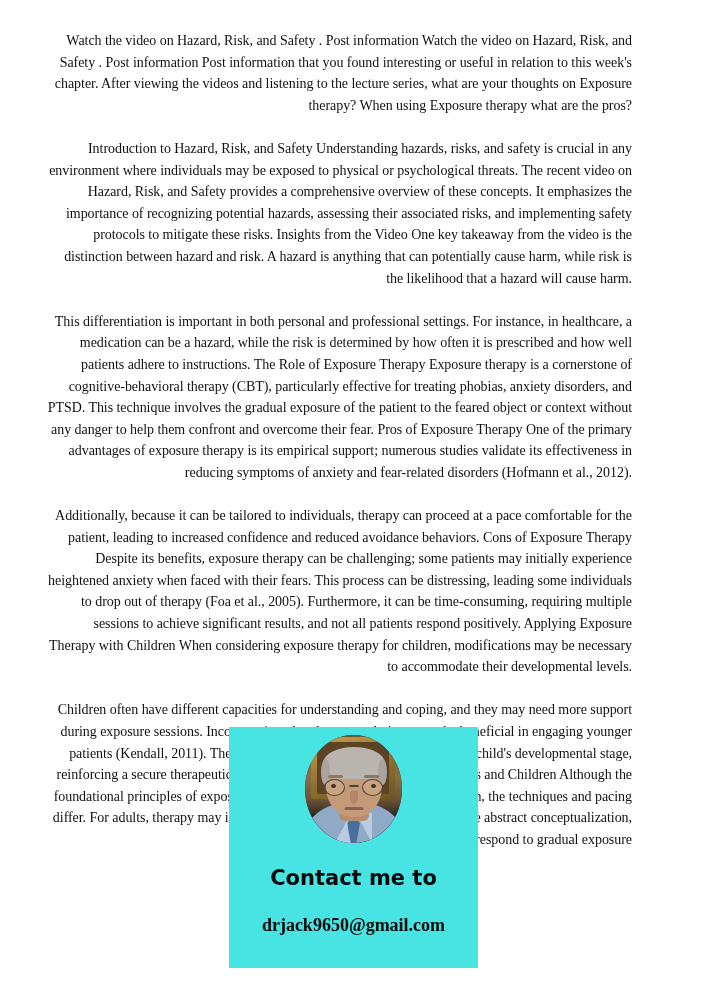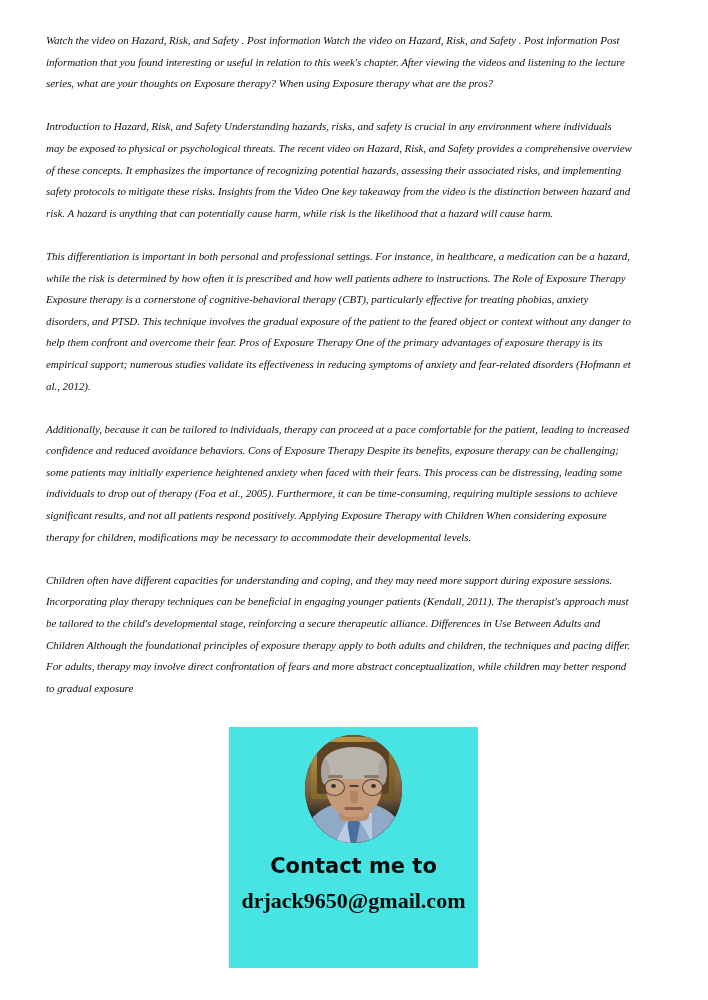--- a/index.html
+++ b/index.html
@@ -19,44 +19,44 @@
     background: #ffffff;
     overflow: hidden;
   }
   .doc-body {
     position: absolute;
     left: 46px;
     top: 30px;
     width: 586px;
   }
   .para {
-    font-size: 11px;
+    font-size: 14px;
     line-height: 21.6px;
-    text-align: left;
+    text-align: right;
     margin: 0 0 21.6px 0;
     color: #111111;
     letter-spacing: -0.05px;
-    font-style: italic;
   }
   .para:last-child {
     margin-bottom: 0;
   }
 
   
   .overlay {
     position: absolute;
     left: 229px;
     top: 727px;
     width: 249px;
     height: 241px;
     background: #48E4E4;
     z-index: 20;
     display: flex;
     flex-direction: column;
     align-items: center;
+    gap: 12px;
   }
   .overlay-photo {
     position: relative;
     width: 97px;
     height: 108px;
     margin-top: 8px;
     border-radius: 50% / 50%;
     overflow: hidden;
     background: #2d2a26;
   }
@@ -224,21 +224,21 @@
     font-size: 21px;
     line-height: 25px;
     color: #0a0a0a;
     text-align: center;
     white-space: nowrap;
   }
   .overlay-line1 { margin-top: 11px; }
   .overlay-email {
     font-family: "Liberation Serif", "DejaVu Serif", serif;
     font-weight: bold;
-    font-size: 22px;
+    font-size: 18px;
     line-height: 26px;
     color: #0a0a0a;
     text-align: center;
     margin-top: 9px;
     white-space: nowrap;
   }
 </style>
 </head>
 <body>
 

